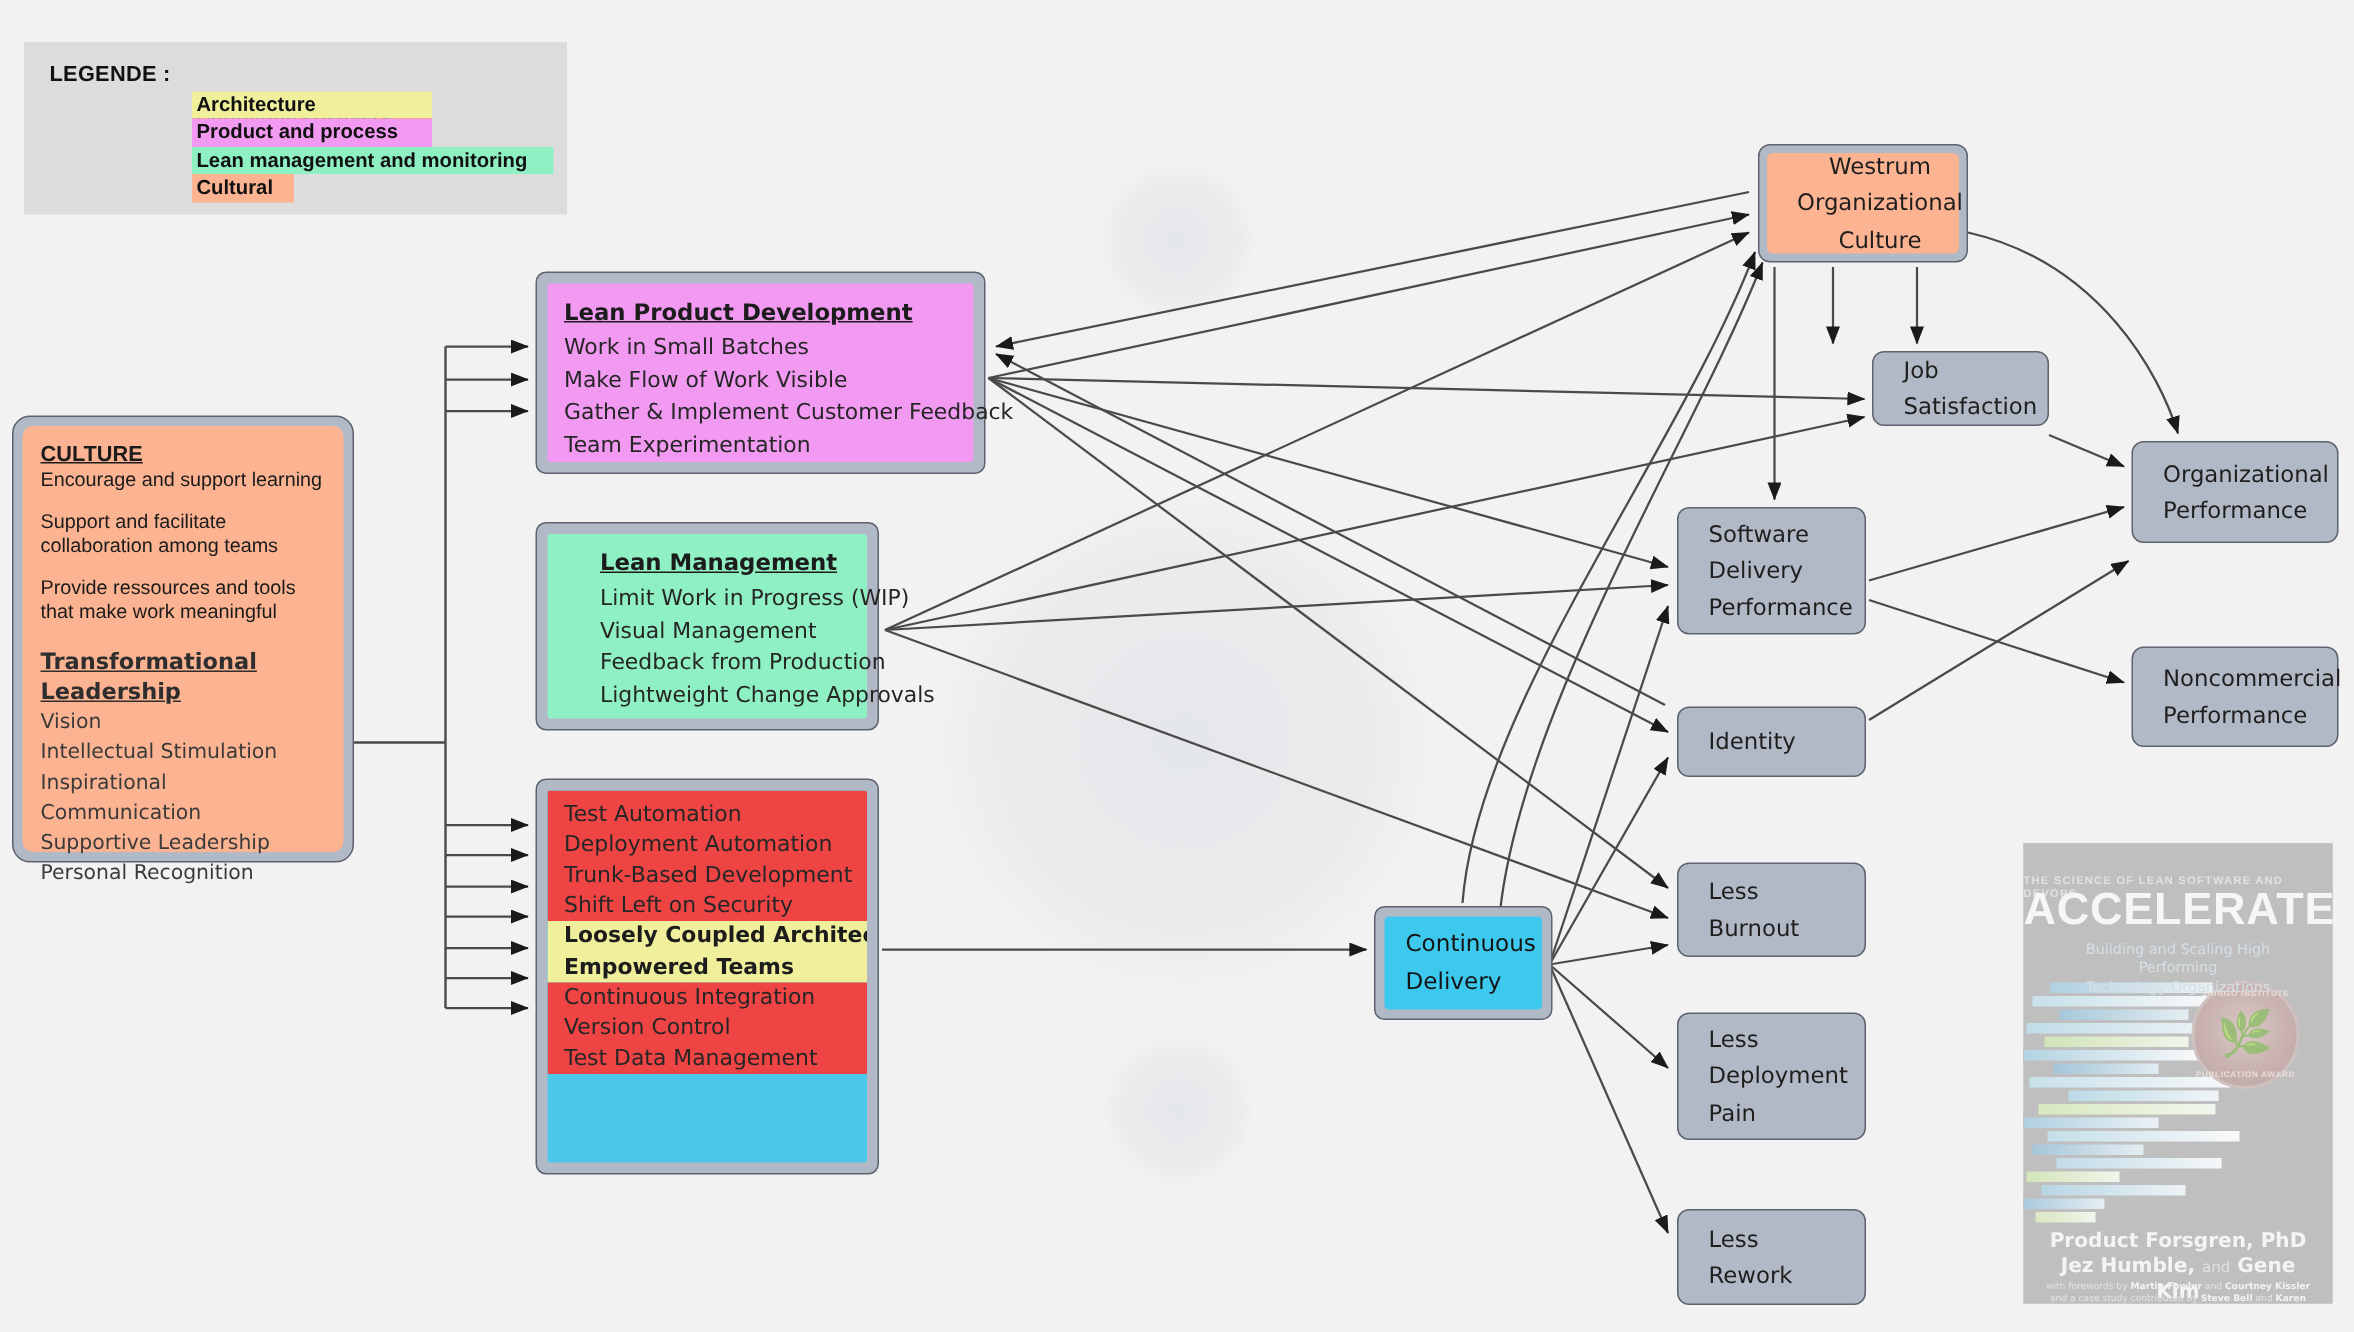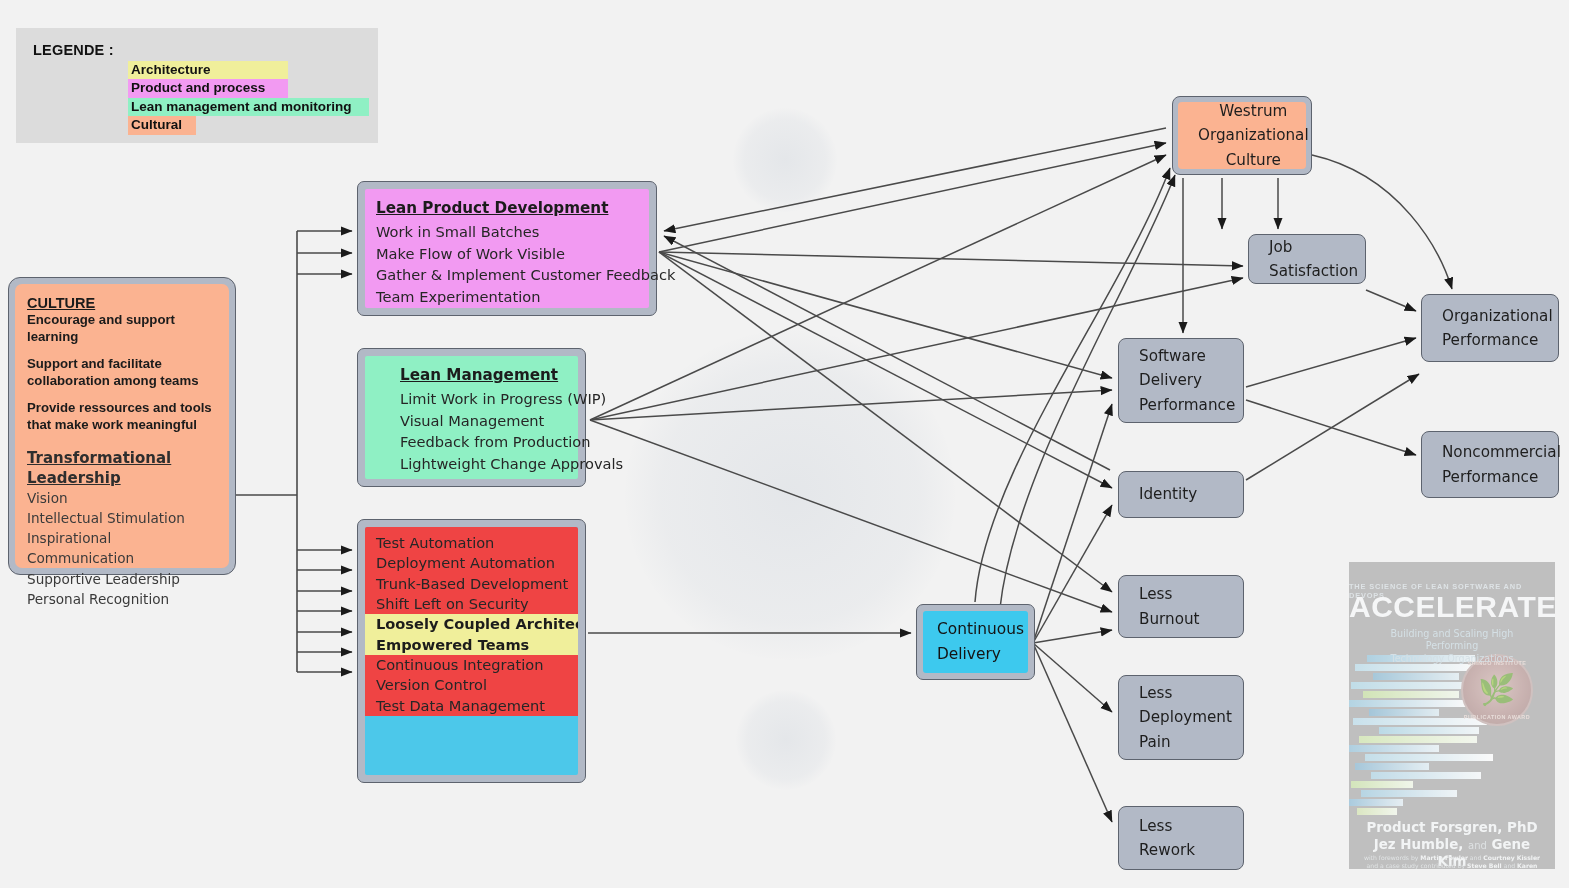--- a/index.html
+++ b/index.html
@@ -25,21 +25,21 @@
   .node{position:absolute;background:#b2b9c6;border:1px solid #5d636e;border-radius:7px;
         box-sizing:border-box;padding:6px;}
   .node.plain{padding:0;}
   .node .fill{width:100%;height:100%;box-sizing:border-box;}
 
   
   #culture{left:8px;top:277px;width:228px;height:298px;border-radius:12px;}
   #culture .fill{background:#fbb391;border-radius:7px;padding:10px 12px;}
   .cu-h{font-family:"Liberation Sans",sans-serif;font-weight:700;font-size:14.5px;color:#1b1b1b;
         text-decoration:underline;line-height:18px;}
-  .cu-t{font-family:"Liberation Sans",sans-serif;font-weight:700;font-size:13.2px;color:#1b1b1b;
+  .cu-t{font-family:"Liberation Sans",sans-serif;font-weight:400;font-size:13.2px;color:#1b1b1b;
         line-height:16.6px;}
   .cu-gap{height:11px;}
   .tl-h{font-family:"DejaVu Sans",sans-serif;font-weight:700;font-size:15px;color:#2e2e2e;
         text-decoration:underline;line-height:20px;}
   .tl-i{font-family:"DejaVu Sans",sans-serif;font-size:13.6px;color:#3a3a3a;line-height:20.3px;}
 
   
   .pcard{padding:7px;}
   .pcard .fill{border-radius:2px;padding:7px 10px 9px 11px;}
   .p-h{font-family:"DejaVu Sans",sans-serif;font-weight:700;font-size:15.2px;color:#1c1c1c;

